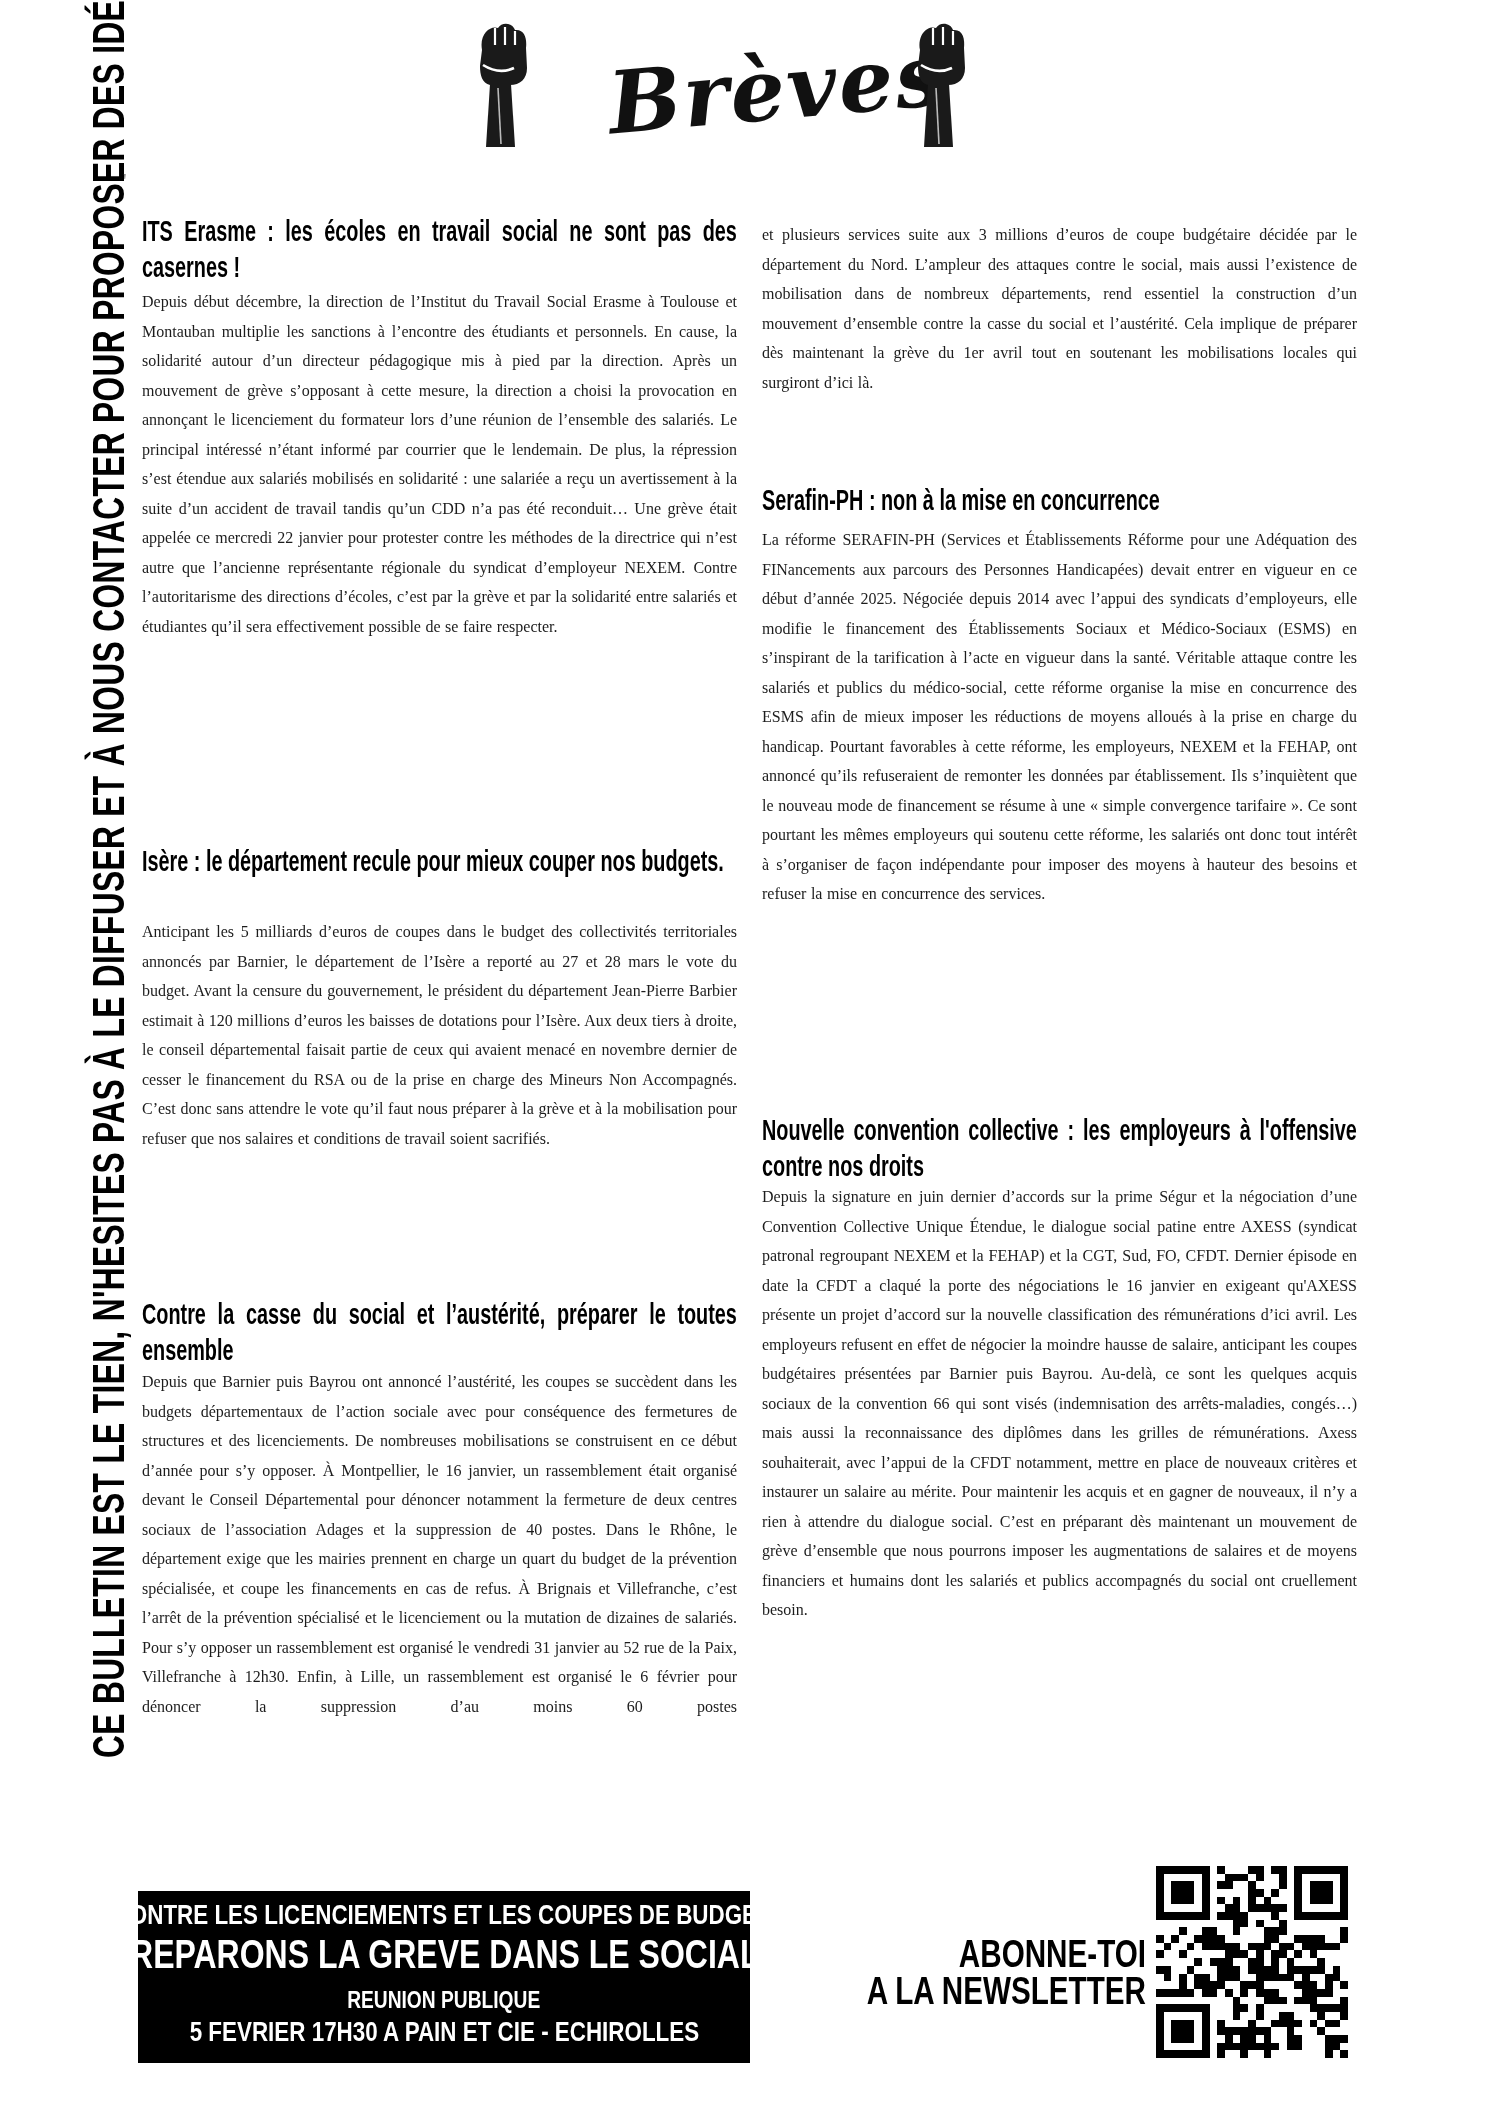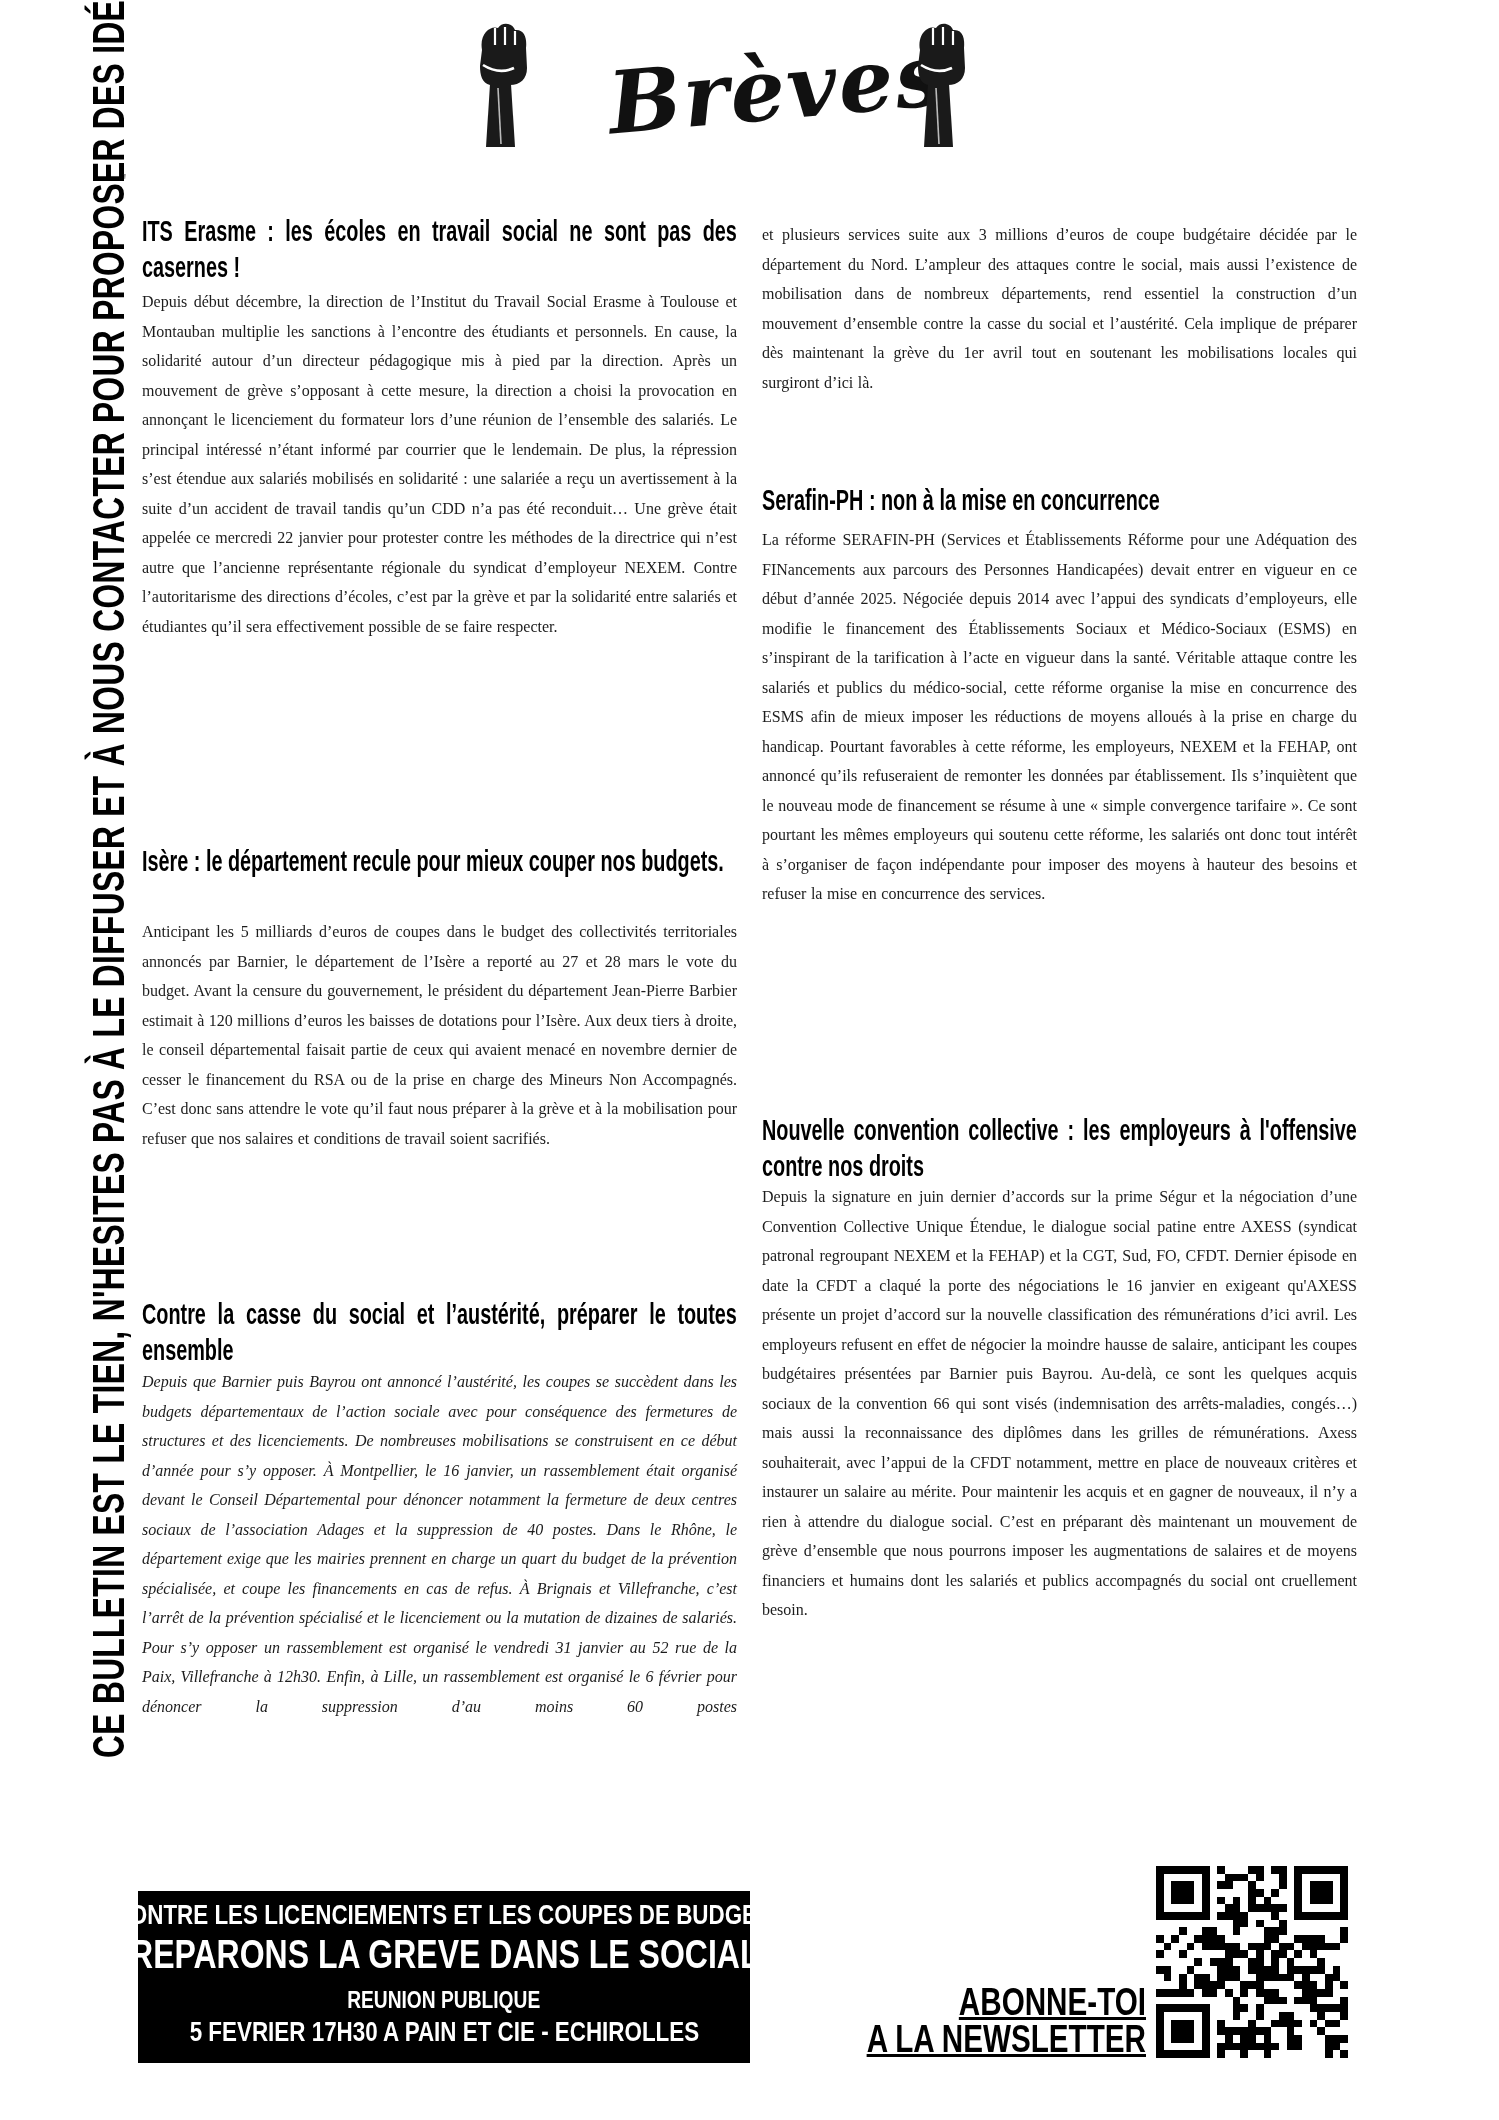--- a/index.html
+++ b/index.html
@@ -19,35 +19,35 @@
 
   
   .stray{font-size:20px;color:#8a8a8a;}
 
   
   .heading{font-family:"Liberation Sans",sans-serif;font-weight:bold;font-size:30px;
     line-height:36px;color:#000;width:900px;text-align:justify;
     transform:scaleX(0.661);transform-origin:0 0;}
   .body-text{font-size:16px;line-height:29.5px;text-align:justify;width:595px;
     color:#1c1c1c;word-spacing:0.5px;}
-  .justify-last{text-align-last:justify;font-style:italic;}
+  .justify-last{text-align-last:justify;}
 
   
   .banner{left:138px;top:1891px;width:612px;height:172px;background:#000;color:#fff;
     display:flex;flex-direction:column;align-items:center;justify-content:flex-start;
     padding-top:8px;box-sizing:border-box;font-family:"Liberation Sans",sans-serif;font-weight:bold;}
   .banner div{white-space:nowrap;transform:scaleX(0.8);transform-origin:50% 50%;}
   .banner .bl1{font-size:28px;line-height:32px;}
   .banner .bl2{font-size:40px;line-height:46px;}
   .banner .bl3{font-size:24px;line-height:30px;margin-top:8px;}
   .banner .bl4{font-size:28px;line-height:34px;}
 
   
-  .newsletter-text{left:760px;top:1984px;width:386px;text-align:right;
-    font-family:"Liberation Sans",sans-serif;font-weight:bold;color:#000;text-decoration:underline;}
+  .newsletter-text{left:760px;top:1936px;width:386px;text-align:right;
+    font-family:"Liberation Sans",sans-serif;font-weight:bold;color:#000;}
   .newsletter-text div{font-size:38px;line-height:37px;white-space:nowrap;
     transform:scaleX(0.78);transform-origin:100% 50%;}
   .qr{left:1156px;top:1866px;width:192px;height:192px;background:#fff;}
   .qr svg{width:192px;height:192px;display:block;shape-rendering:crispEdges;}
 </style>
 </head>
 <body>
 
 <div class="page">
 

